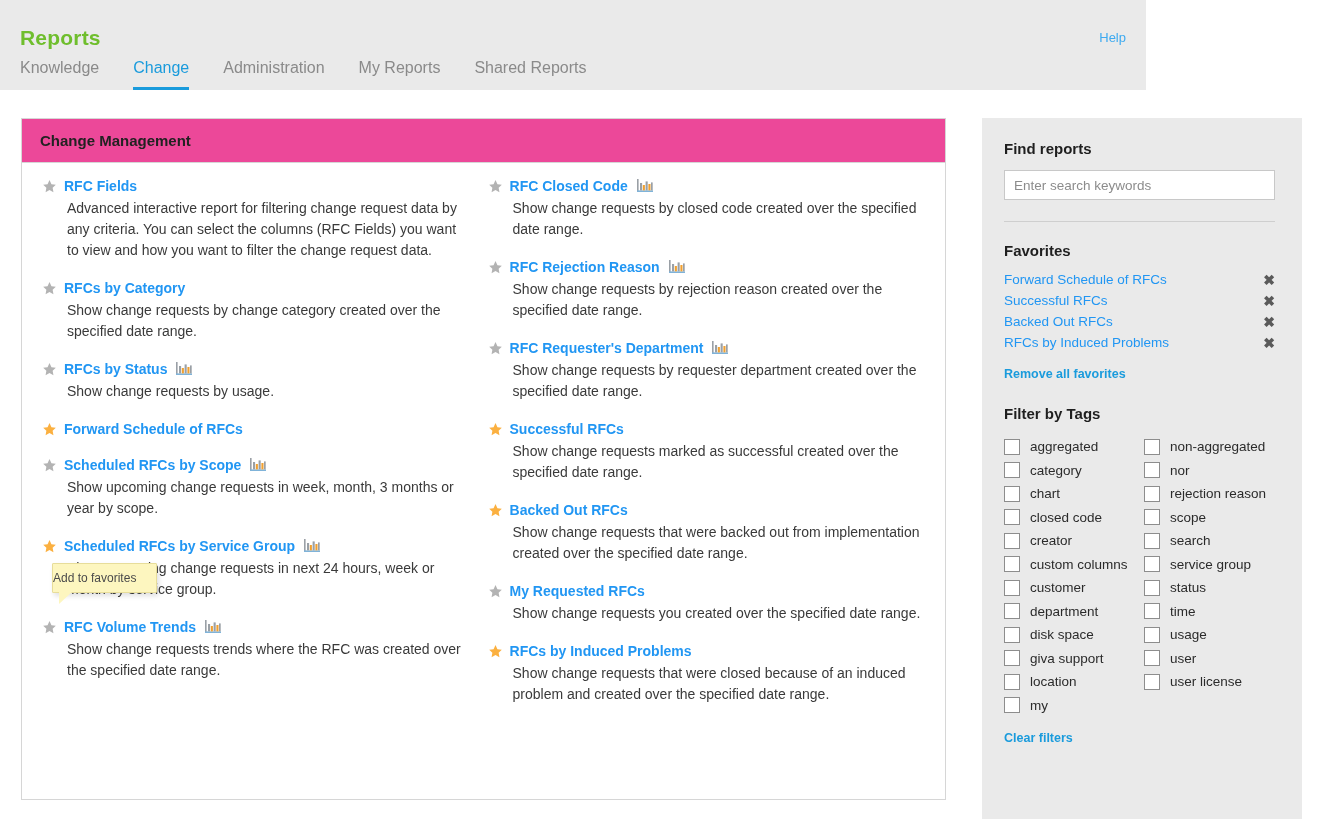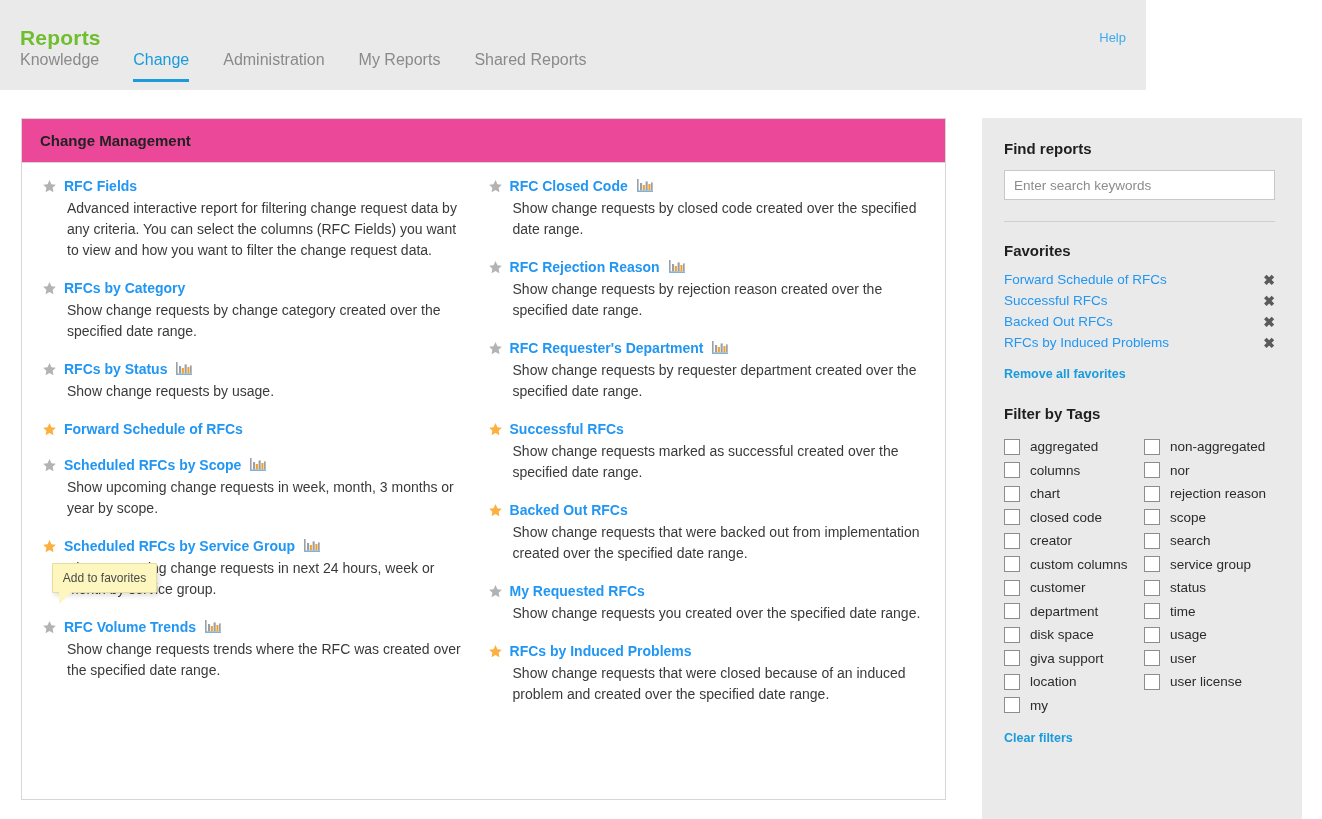--- a/index.html
+++ b/index.html
@@ -22,21 +22,21 @@
   .app-title {
     position: absolute; left: 20px; top: 26px;
     font-size: 21px; font-weight: bold; color: #6fbe2d;
     letter-spacing: .2px;
   }
   .help-link {
     position: absolute; right: 20px; top: 30px;
     font-size: 13px; color: #3daaf0; cursor: pointer;
   }
   .tabs {
-    position: absolute; left: 20px; top: 50px; height: 32px;
+    position: absolute; left: 20px; top: 58px; height: 32px;
     display: flex; align-items: flex-start;
   }
   .tab {
     font-size: 16px; color: #8a8a8a; padding: 0 0 9px 0; margin-right: 34px;
     cursor: pointer; border-bottom: 3px solid transparent; line-height: 20px;
   }
   .tab.active { color: #1a9bdc; border-bottom-color: #1a9bdc; }
 
   
   .panel {
@@ -71,21 +71,21 @@
   .star.off svg { fill: #b3b3b3; }
 
   
   .chart-ic { width: 16px; height: 14px; flex: 0 0 16px; display:block; margin-left:2px; }
 
   
   .tooltip {
     position: absolute; left: 52px; top: 563px; width: 105px; height: 30px;
     background: #fdf6bf; border: 1px solid #e7dd9a;
     font-size: 12px; color: #4a4a4a; display: flex; align-items: center;
-    justify-content: center; box-shadow: 2px 3px 5px rgba(0,0,0,.12);
+    box-shadow: 2px 3px 5px rgba(0,0,0,.12);
     z-index: 20; border-radius: 1px;
   }
   .tooltip:after {
     content: ""; position: absolute; left: 6px; bottom: -12px;
     border-left: 0 solid transparent; border-right: 13px solid transparent;
     border-top: 12px solid #fdf6bf;
   }
 
   
   .side {
@@ -368,21 +368,21 @@
 
   <h3 style="margin-top:24px;">Filter by Tags</h3>
   <div class="tags-wrap">
     <div class="tag-col" id="tags-left">
         <div class="tag-row">
           <span class="cb"></span>
           <span class="tag-label">aggregated</span>
         </div>
         <div class="tag-row">
           <span class="cb"></span>
-          <span class="tag-label">columns</span>
+          <span class="tag-label">category</span>
         </div>
         <div class="tag-row">
           <span class="cb"></span>
           <span class="tag-label">chart</span>
         </div>
         <div class="tag-row">
           <span class="cb"></span>
           <span class="tag-label">closed code</span>
         </div>
         <div class="tag-row">

